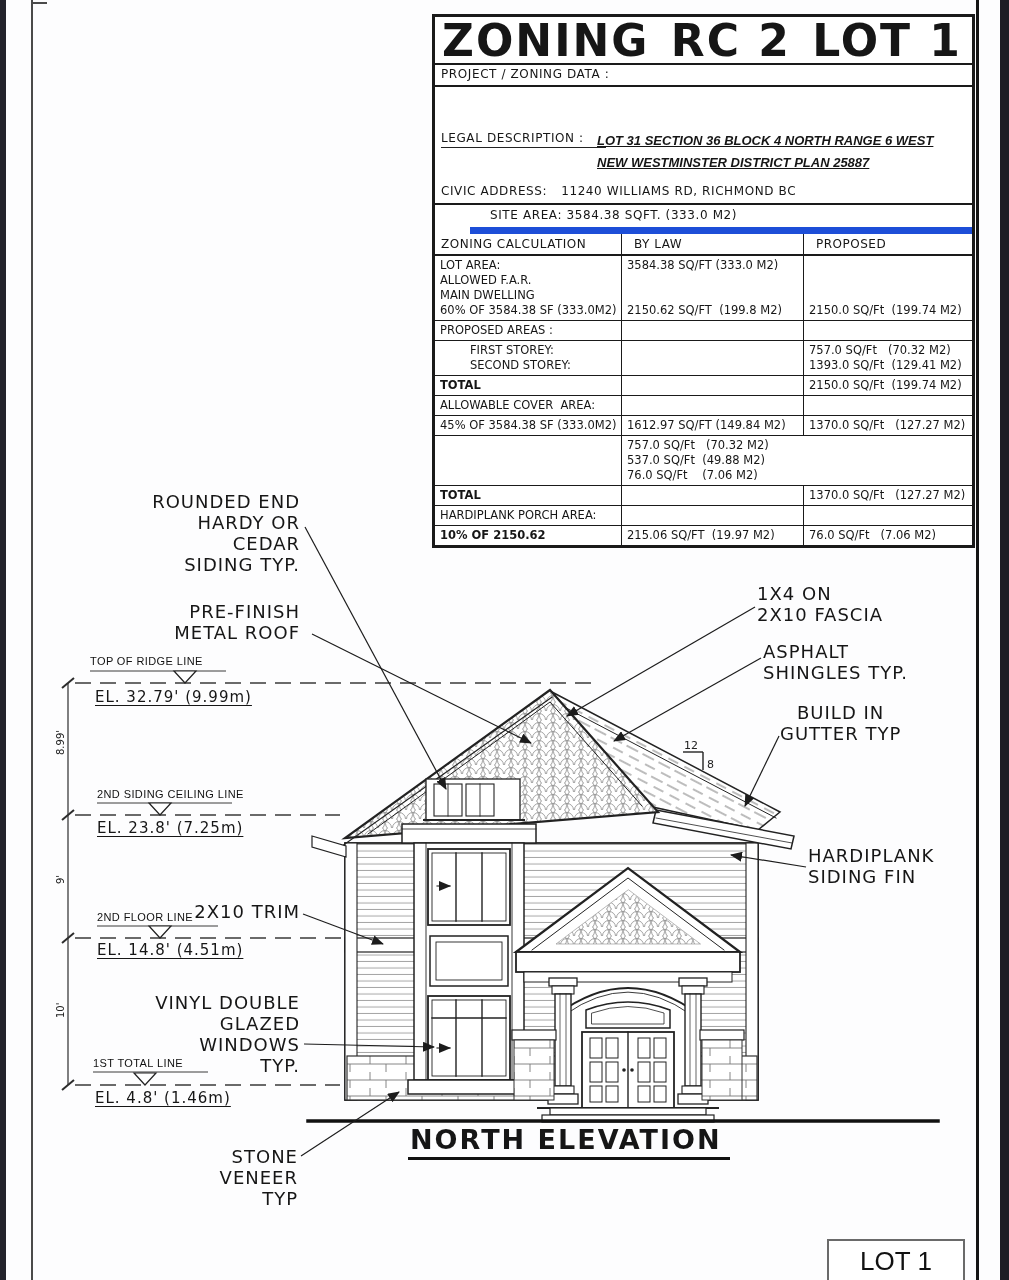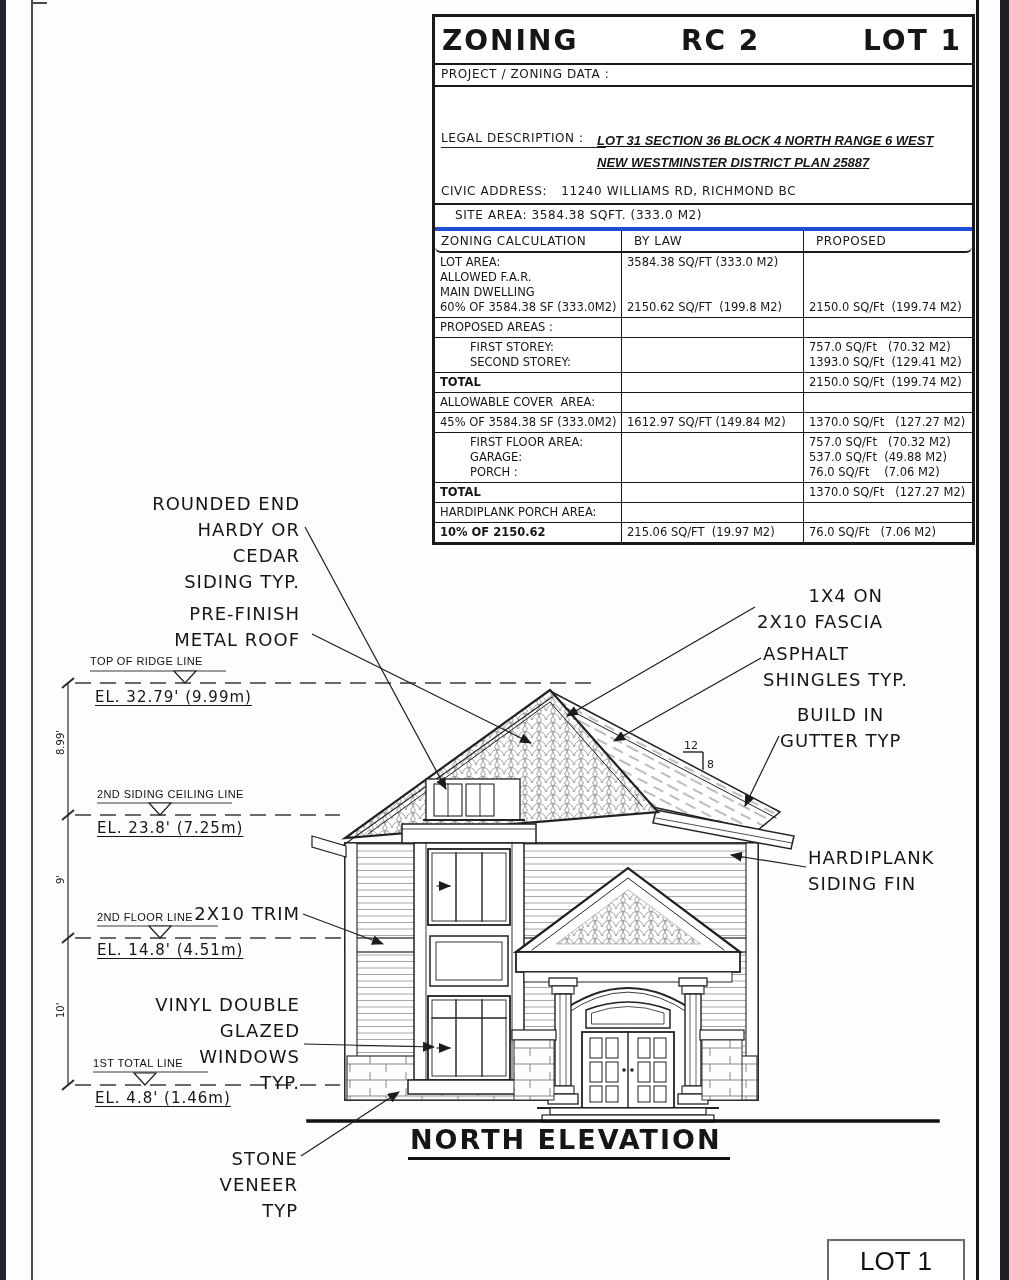--- a/index.html
+++ b/index.html
@@ -11,52 +11,52 @@
   .edge-l{left:0;top:0;width:6px;height:1280px;background:#23232b;}
   .edge-r{right:0;top:0;width:9px;height:1280px;background:#1d1d24;}
   .bdr-l{left:31px;top:0;width:2px;height:1280px;background:#4a4a4a;}
   .bdr-top{left:31px;top:2px;width:16px;height:2px;background:#4a4a4a;}
   .bdr-r{left:976px;top:0;width:3px;height:1280px;background:#141414;}
 
   
   #ztable{left:432px;top:14px;width:543px;border:3px solid #1a1a1a;background:#fff;box-sizing:border-box;}
   .t-title{height:46px;display:flex;align-items:center;justify-content:space-between;
            padding:0 10px 0 7px;border-bottom:2px solid #1a1a1a;
-           font-weight:700;font-size:28px;letter-spacing:2px;}
+           font-weight:700;font-size:44px;letter-spacing:2px;}
   .t-project{height:18px;border-bottom:2px solid #1a1a1a;font-size:12px;letter-spacing:.6px;padding:2px 0 0 6px;}
   .t-legal{height:76px;position:relative;border-bottom:2px solid #1a1a1a;margin-top:40px;}
   .legal-label{position:absolute;left:6px;top:4px;font-size:12px;letter-spacing:.6px;
                border-bottom:1.4px solid #222;padding:0 22px 2px 0;}
   .legal-lines{position:absolute;left:162px;top:3px;font-style:italic;font-weight:700;
                font-size:13px;font-family:"Liberation Sans",sans-serif;line-height:22px;
                text-decoration:underline;white-space:pre-line;}
   .civic{position:absolute;left:6px;top:57px;font-size:12px;letter-spacing:.6px;}
   .civic b{font-weight:400;margin-left:14px;}
-  .t-site{height:19px;border-bottom:4px solid #1d4ed8;font-size:12px;letter-spacing:.6px;padding:3px 0 0 20px;}
+  .t-site{height:19px;border-bottom:7px solid #1d4ed8;font-size:12px;letter-spacing:.6px;padding:3px 0 0 20px;margin-left:35px;}
   .t-head,.trow{display:grid;grid-template-columns:186px 182px 1fr;}
-  .t-head{border-bottom:2px solid #1a1a1a;border-radius:6px;}
+  .t-head{border-bottom:2px solid #1a1a1a;}
   .t-head .tcell{font-size:12px;letter-spacing:.5px;padding:3px 0 2px 6px;}
   .trow{border-bottom:1.6px solid #1a1a1a;}
   .trow:last-child{border-bottom:none;}
   .tcell{padding:2px 2px 2px 5px;font-size:11.5px;line-height:15px;box-sizing:border-box;overflow:hidden;}
   .tcell + .tcell{border-left:1.6px solid #1a1a1a;}
   .t-head .tcell + .tcell{border-left:1.6px solid #1a1a1a;padding-left:12px;}
   .cell-line{white-space:pre;min-height:15px;}
   .c1-indent .cell-line{padding-left:30px;}
   .c1-center{font-weight:bold;}
 
   
-  .anno{position:absolute;font-size:18px;line-height:26px;letter-spacing:1px;white-space:pre-line;}
+  .anno{position:absolute;font-size:18px;line-height:21px;letter-spacing:1px;white-space:pre-line;}
   .ra{text-align:right;}
   #lbl-cedar{right:709px;top:491px;}
   #lbl-metal{right:709px;top:601px;}
   #lbl-trim{right:709px;top:901px;}
   #lbl-vinyl{right:709px;top:992px;}
   #lbl-stone{right:711px;top:1146px;}
-  #lbl-fascia{left:757px;top:583px;text-align:right;}
+  #lbl-fascia{left:757px;top:583px;}
   #lbl-asphalt{left:763px;top:641px;}
   #lbl-gutter{left:780px;top:702px;text-align:center;}
   #lbl-hardi{left:808px;top:845px;}
 
   .lvl{position:absolute;font-family:"Liberation Sans",sans-serif;font-size:11px;letter-spacing:.4px;color:#111;}
   #lvl-ridge{left:90px;top:655px;} #lvl-ceil{left:97px;top:788px;}
   #lvl-fl2{left:97px;top:911px;}  #lvl-fl1{left:93px;top:1057px;}
   .el{position:absolute;font-size:15px;letter-spacing:1px;text-decoration:underline;text-underline-offset:3px;}
   #el-ridge{left:95px;top:688px;} #el-ceil{left:97px;top:819px;}
   #el-fl2{left:97px;top:941px;}   #el-fl1{left:95px;top:1089px;}
@@ -173,25 +173,20 @@
             <div class="cell-line">45% OF 3584.38 SF (333.0M2)</div>
           </div>
           <div class="tcell">
             <div class="cell-line">1612.97 SQ/FT (149.84 M2)</div>
           </div>
           <div class="tcell">
             <div class="cell-line">1370.0 SQ/Ft   (127.27 M2)</div>
           </div>
         </div>
         <div class="trow">
-          <div class="tcell c1-indent">
-            <div class="cell-line">FIRST FLOOR AREA:</div>
-            <div class="cell-line">GARAGE:</div>
-            <div class="cell-line">PORCH :</div>
-          </div>
           <div class="tcell">
             <div class="cell-line">&nbsp;</div>
             <div class="cell-line">&nbsp;</div>
             <div class="cell-line">&nbsp;</div>
           </div>
           <div class="tcell">
             <div class="cell-line">757.0 SQ/Ft   (70.32 M2)</div>
             <div class="cell-line">537.0 SQ/Ft  (49.88 M2)</div>
             <div class="cell-line">76.0 SQ/Ft    (7.06 M2)</div>
           </div>

